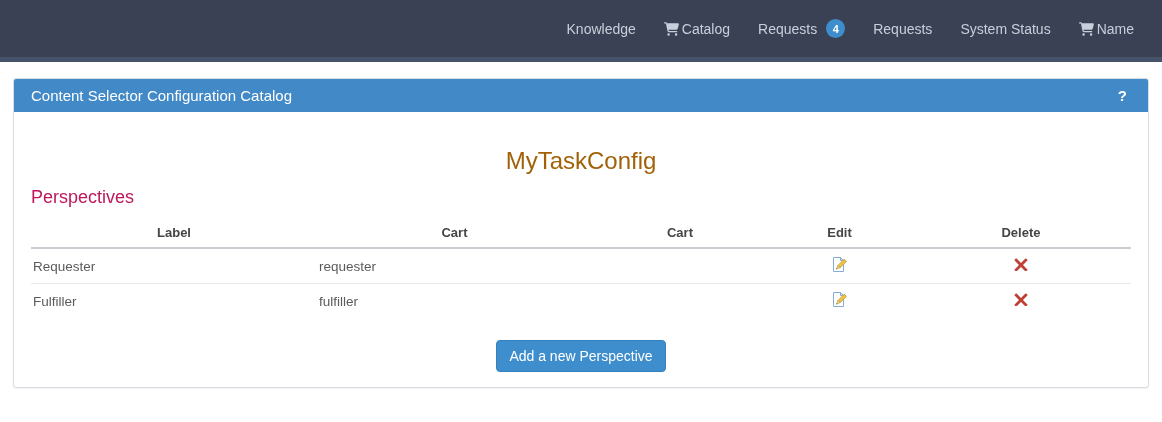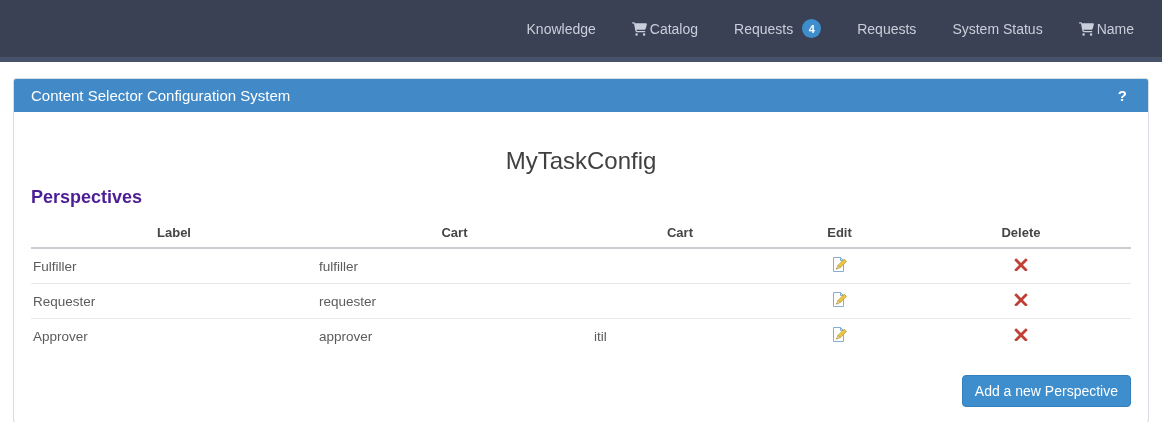--- a/index.html
+++ b/index.html
@@ -12,21 +12,21 @@
   }
 
   
   .topnav {
     height: 57px;
     background: #3a4154;
     display: flex;
     align-items: center;
     justify-content: flex-end;
     padding-right: 28px;
-    gap: 36px;
+    gap: 28px;
   }
   .topnav-strip { height: 5px; background: #46536a; }
   .nav-item {
     color: #c9cfda;
     font-size: 14px;
     display: flex;
     align-items: center;
     gap: 3px;
     cursor: pointer;
     white-space: nowrap;
@@ -66,30 +66,30 @@
   .panel-help {
     margin-left: auto;
     font-weight: bold;
     font-size: 15px;
     cursor: pointer;
   }
   .panel-body { padding: 0 17px 15px; }
 
   .config-title {
     text-align: center;
-    color: #404040;
+    color: #a16207;
     font-size: 24px;
     font-weight: 400;
     margin: 34px 0 11px;
     line-height: 30px;
   }
   .section-title {
-    color: #4c1d95;
+    color: #be185d;
     font-size: 18px;
-    font-weight: 700;
+    font-weight: 400;
     margin: 0 0 14px;
     line-height: 20px;
   }
 
   
   table.perspectives {
     width: 100%;
     border-collapse: collapse;
     table-layout: fixed;
   }
@@ -105,21 +105,21 @@
     font-size: 13.5px;
     color: #5b5b5b;
     padding: 7px 2px;
     height: 31px;
   }
   .perspectives tbody tr + tr td { border-top: 1px solid #e6e8ea; }
   .perspectives td.c-center { text-align: center; }
   .icon-btn { cursor: pointer; display: inline-block; line-height: 0; }
 
   
-  .btn-row { display: flex; justify-content: flex-end; margin-top: 22px; }
+  .btn-row { display: flex; justify-content: center; margin-top: 22px; }
   .btn-primary {
     background: #3e8ecd;
     border: 1px solid #3480bd;
     color: #ffffff;
     font-family: "Liberation Sans", sans-serif;
     font-size: 14px;
     padding: 7px 12px;
     border-radius: 4px;
     cursor: pointer;
     line-height: 16px;
@@ -161,21 +161,21 @@
           <path d="M0 24C0 10.7 10.7 0 24 0H69.5c22 0 41.5 12.8 50.6 32h411c26.3 0 45.5 25 38.6 50.4l-41 152.3c-8.5 31.4-37 53.3-69.5 53.3H170.7l5.4 28.5c2.2 11.3 12.1 19.5 23.6 19.5H488c13.3 0 24 10.7 24 24s-10.7 24-24 24H199.7c-34.6 0-64.3-24.6-70.7-58.5L77.4 54.5c-.7-3.8-4-6.5-7.9-6.5H24C10.7 48 0 37.3 0 24zM128 464a48 48 0 1 1 96 0 48 48 0 1 1 -96 0zm336-48a48 48 0 1 1 0 96 48 48 0 1 1 0-96z"></path>
         </svg>
     </span>
     <span>Name</span>
   </span>
 </nav>
 <div class="topnav-strip"></div>
 
 <section class="panel">
   <header class="panel-header">
-    <span>Content Selector Configuration System</span>
+    <span>Content Selector Configuration Catalog</span>
     <span class="panel-help">?</span>
   </header>
 
   <div class="panel-body">
     <h1 class="config-title">MyTaskConfig</h1>
     <h2 class="section-title">Perspectives</h2>
 
     <table class="perspectives">
       <colgroup>
         <col style="width:26%">
@@ -188,22 +188,22 @@
         <tr>
           <th>Label</th>
           <th>Cart</th>
           <th>Cart</th>
           <th>Edit</th>
           <th>Delete</th>
         </tr>
       </thead>
       <tbody>
         <tr>
-          <td>Fulfiller</td>
-          <td>fulfiller</td>
+          <td>Requester</td>
+          <td>requester</td>
           <td></td>
           <td class="c-center">
             <span class="icon-btn">
               <svg width="17" height="17" viewBox="0 0 17 17">
                 <path d="M2.5 1.5 H9.5 L12.5 4.5 V15.5 H2.5 Z" fill="#ffffff" stroke="#85aed6" stroke-width="1"></path>
                 <path d="M9.5 1.5 L12.5 4.5 H9.5 Z" fill="#d6e4f2" stroke="#85aed6" stroke-width="1"></path>
                 <polygon points="13.2,3.2 15.4,5.4 9.2,11.6 7,9.4" fill="#f0c63f" stroke="#bb9730" stroke-width="0.8"></polygon>
                 <polygon points="7,9.4 9.2,11.6 5.4,13.2" fill="#ecd9ae" stroke="#bb9730" stroke-width="0.7"></polygon>
                 <polygon points="5.4,13.2 6.4,12.8 5.8,12.2" fill="#6b5a23"></polygon>
               </svg>
@@ -211,65 +211,42 @@
           </td>
           <td class="c-center">
             <span class="icon-btn">
               <svg width="14" height="13" viewBox="0 0 14 13">
                 <path d="M2.6 0.6 L7 5 L11.4 0.6 Q11.8 0.3 12.2 0.6 L13.4 1.8 Q13.7 2.2 13.4 2.6 L9 7 L13.4 11.4 Q13.7 11.8 13.4 12.2 L12.2 13.4 Q11.8 13.7 11.4 13.4 L7 9 L2.6 13.4 Q2.2 13.7 1.8 13.4 L0.6 12.2 Q0.3 11.8 0.6 11.4 L5 7 L0.6 2.6 Q0.3 2.2 0.6 1.8 L1.8 0.6 Q2.2 0.3 2.6 0.6 Z" fill="#bf4136"></path>
               </svg>
             </span>
           </td>
         </tr>
         <tr>
-          <td>Requester</td>
-          <td>requester</td>
+          <td>Fulfiller</td>
+          <td>fulfiller</td>
           <td></td>
           <td class="c-center">
             <span class="icon-btn">
               <svg width="17" height="17" viewBox="0 0 17 17">
                 <path d="M2.5 1.5 H9.5 L12.5 4.5 V15.5 H2.5 Z" fill="#ffffff" stroke="#85aed6" stroke-width="1"></path>
                 <path d="M9.5 1.5 L12.5 4.5 H9.5 Z" fill="#d6e4f2" stroke="#85aed6" stroke-width="1"></path>
                 <polygon points="13.2,3.2 15.4,5.4 9.2,11.6 7,9.4" fill="#f0c63f" stroke="#bb9730" stroke-width="0.8"></polygon>
                 <polygon points="7,9.4 9.2,11.6 5.4,13.2" fill="#ecd9ae" stroke="#bb9730" stroke-width="0.7"></polygon>
                 <polygon points="5.4,13.2 6.4,12.8 5.8,12.2" fill="#6b5a23"></polygon>
               </svg>
             </span>
           </td>
           <td class="c-center">
             <span class="icon-btn">
               <svg width="14" height="13" viewBox="0 0 14 13">
                 <path d="M2.6 0.6 L7 5 L11.4 0.6 Q11.8 0.3 12.2 0.6 L13.4 1.8 Q13.7 2.2 13.4 2.6 L9 7 L13.4 11.4 Q13.7 11.8 13.4 12.2 L12.2 13.4 Q11.8 13.7 11.4 13.4 L7 9 L2.6 13.4 Q2.2 13.7 1.8 13.4 L0.6 12.2 Q0.3 11.8 0.6 11.4 L5 7 L0.6 2.6 Q0.3 2.2 0.6 1.8 L1.8 0.6 Q2.2 0.3 2.6 0.6 Z" fill="#bf4136"></path>
               </svg>
             </span>
           </td>
         </tr>
-        <tr>
-          <td>Approver</td>
-          <td>approver</td>
-          <td>itil</td>
-          <td class="c-center">
-            <span class="icon-btn">
-              <svg width="17" height="17" viewBox="0 0 17 17">
-                <path d="M2.5 1.5 H9.5 L12.5 4.5 V15.5 H2.5 Z" fill="#ffffff" stroke="#85aed6" stroke-width="1"></path>
-                <path d="M9.5 1.5 L12.5 4.5 H9.5 Z" fill="#d6e4f2" stroke="#85aed6" stroke-width="1"></path>
-                <polygon points="13.2,3.2 15.4,5.4 9.2,11.6 7,9.4" fill="#f0c63f" stroke="#bb9730" stroke-width="0.8"></polygon>
-                <polygon points="7,9.4 9.2,11.6 5.4,13.2" fill="#ecd9ae" stroke="#bb9730" stroke-width="0.7"></polygon>
-                <polygon points="5.4,13.2 6.4,12.8 5.8,12.2" fill="#6b5a23"></polygon>
-              </svg>
-            </span>
-          </td>
-          <td class="c-center">
-            <span class="icon-btn">
-              <svg width="14" height="13" viewBox="0 0 14 13">
-                <path d="M2.6 0.6 L7 5 L11.4 0.6 Q11.8 0.3 12.2 0.6 L13.4 1.8 Q13.7 2.2 13.4 2.6 L9 7 L13.4 11.4 Q13.7 11.8 13.4 12.2 L12.2 13.4 Q11.8 13.7 11.4 13.4 L7 9 L2.6 13.4 Q2.2 13.7 1.8 13.4 L0.6 12.2 Q0.3 11.8 0.6 11.4 L5 7 L0.6 2.6 Q0.3 2.2 0.6 1.8 L1.8 0.6 Q2.2 0.3 2.6 0.6 Z" fill="#bf4136"></path>
-              </svg>
-            </span>
-          </td>
-        </tr>
       </tbody>
     </table>
 
     <div class="btn-row">
       <button class="btn-primary">Add a new Perspective</button>
     </div>
   </div>
 </section>
 
 </body></html>

